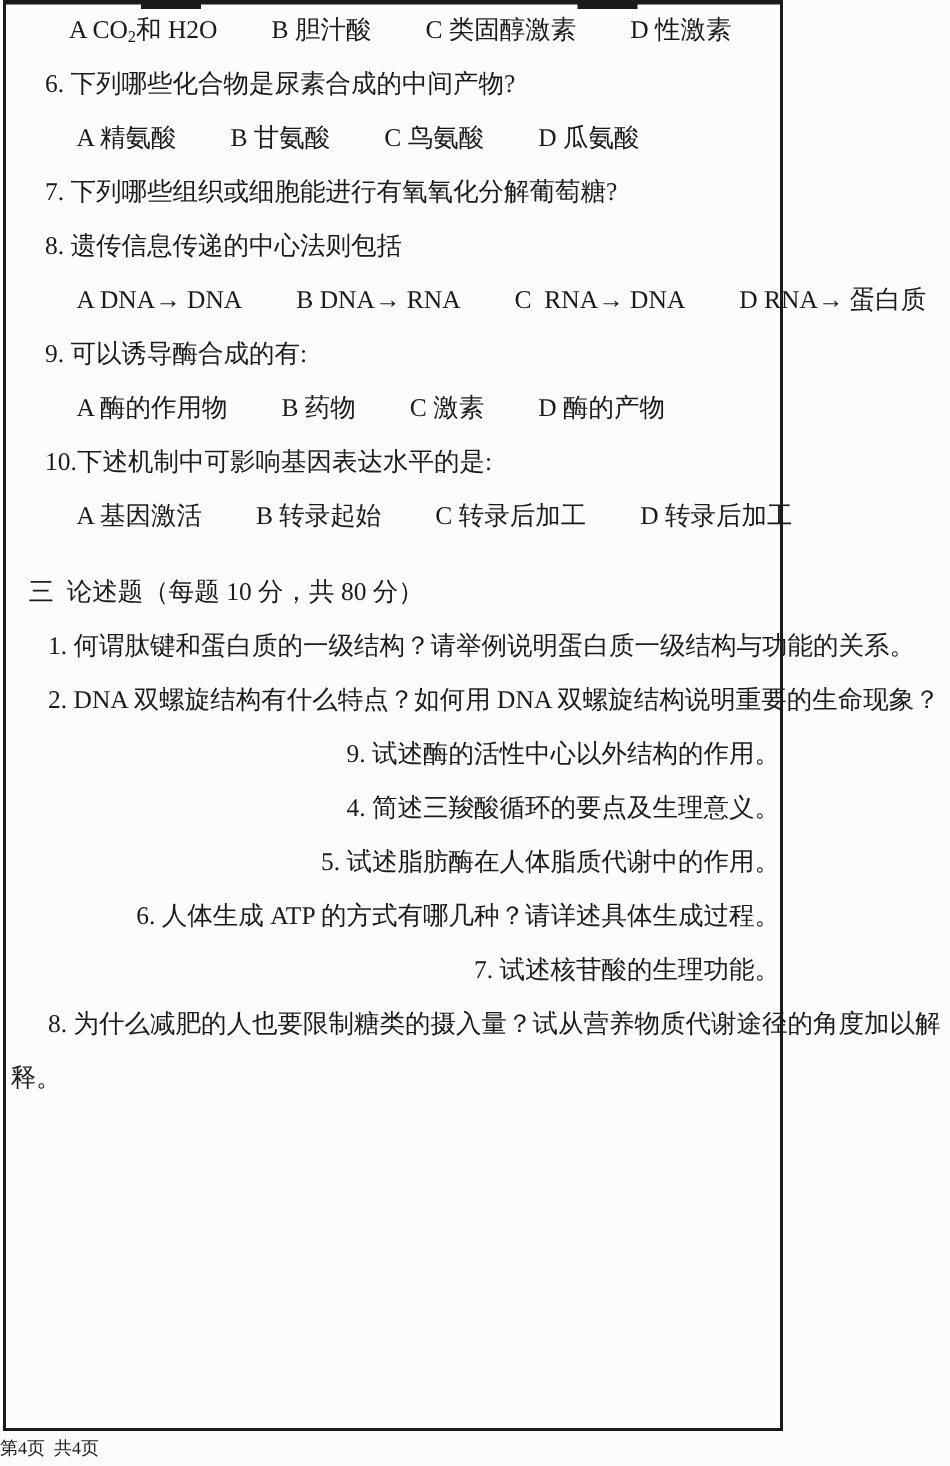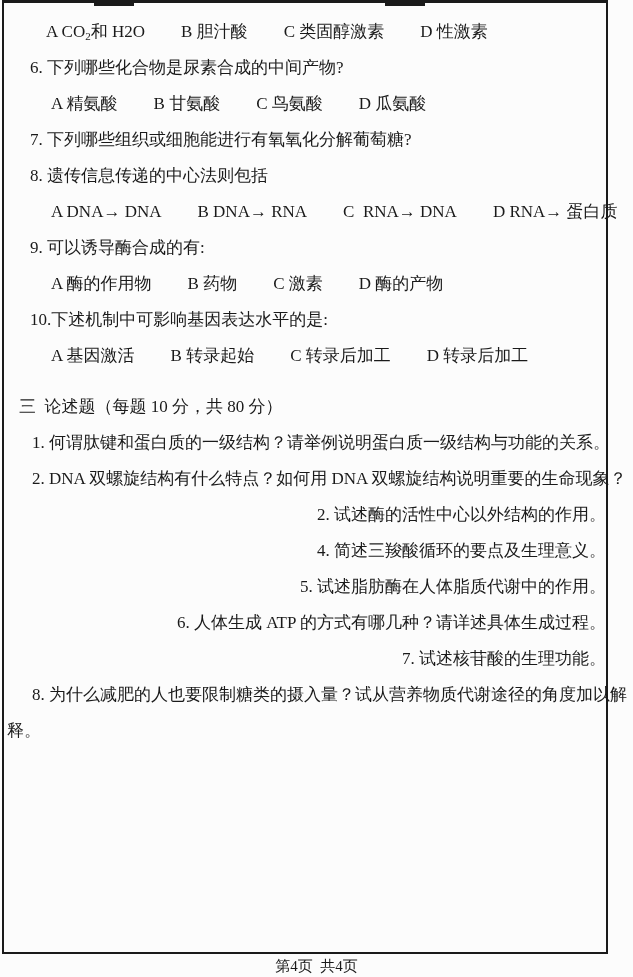--- a/index.html
+++ b/index.html
@@ -9,24 +9,24 @@
     background: var(--paper);
     font-family: "Liberation Serif", "DejaVu Serif", serif;
     color: var(--ink);
     position: relative;
     overflow: hidden;
   }
   .page { position: absolute; inset: 0; }
   .sheet {
     position: absolute;
     left: 2px; top: 0;
-    width: 606px; height: 954px;
+    width: 520px; height: 954px;
     border: 2px solid var(--ink);
     border-top-width: 3px;
-    padding-top: 18px;
+    padding-top: 6px;
     background: var(--paper);
   }
   .tick {
     position: absolute;
     top: -3px; height: 6px;
     background: var(--ink);
   }
   .tick-1 { left: 90px; width: 40px; }
   .tick-2 { left: 381px; width: 40px; }
   .line {
@@ -45,22 +45,22 @@
   .essay { padding-left: 28px; text-align: right; }
   .cont { padding-left: 3px; }
   .sub {
     font-size: 11px;
     vertical-align: -3px;
   }
   .footer {
     position: absolute;
     left: 0; top: 957px;
     width: 100%;
-    text-align: center;
-    font-size: 15px;
+    text-align: left;
+    font-size: 12px;
     white-space: pre;
     color: var(--ink);
   }
 </style>
 </head>
 <body>
 
 <div class="page">
   <div class="sheet">
     <div class="tick tick-1"></div>
@@ -104,21 +104,21 @@
       <span class="opt">A 基因激活</span>
       <span class="opt">B 转录起始</span>
       <span class="opt">C 转录后加工</span>
       <span class="opt">D 转录后加工</span>
     </div>
 
     <div class="line sec">三  论述题（每题 10 分，共 80 分）</div>
 
     <div class="line essay">1. 何谓肽键和蛋白质的一级结构？请举例说明蛋白质一级结构与功能的关系。</div>
     <div class="line essay">2. DNA 双螺旋结构有什么特点？如何用 DNA 双螺旋结构说明重要的生命现象？</div>
-    <div class="line essay">2. 试述酶的活性中心以外结构的作用。</div>
+    <div class="line essay">9. 试述酶的活性中心以外结构的作用。</div>
     <div class="line essay">4. 简述三羧酸循环的要点及生理意义。</div>
     <div class="line essay">5. 试述脂肪酶在人体脂质代谢中的作用。</div>
     <div class="line essay">6. 人体生成 ATP 的方式有哪几种？请详述具体生成过程。</div>
     <div class="line essay">7. 试述核苷酸的生理功能。</div>
     <div class="line essay">8. 为什么减肥的人也要限制糖类的摄入量？试从营养物质代谢途径的角度加以解</div>
     <div class="line cont">释。</div>
   </div>
 
   <div class="footer">第4页  共4页</div>
 </div>

